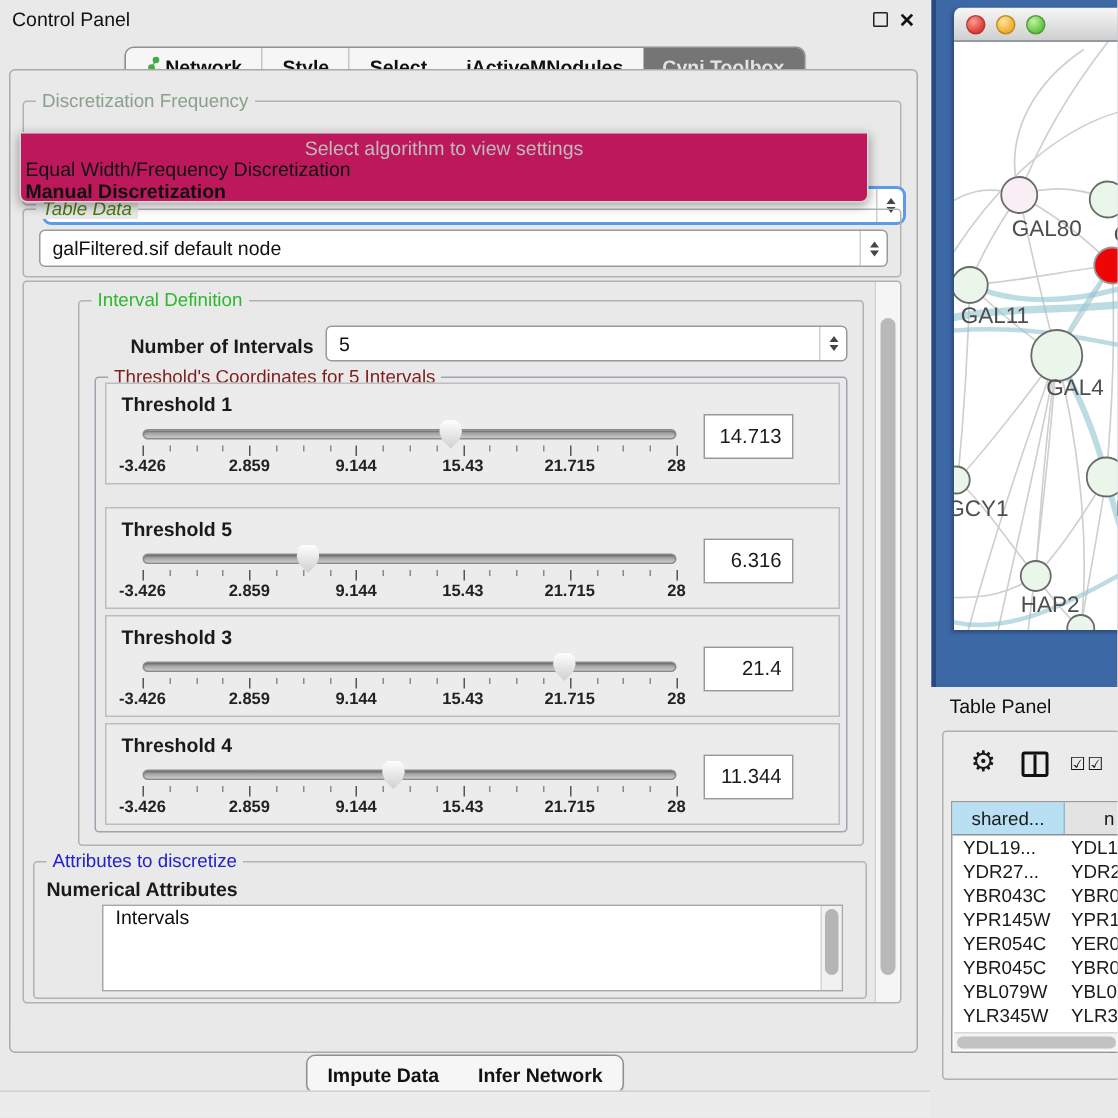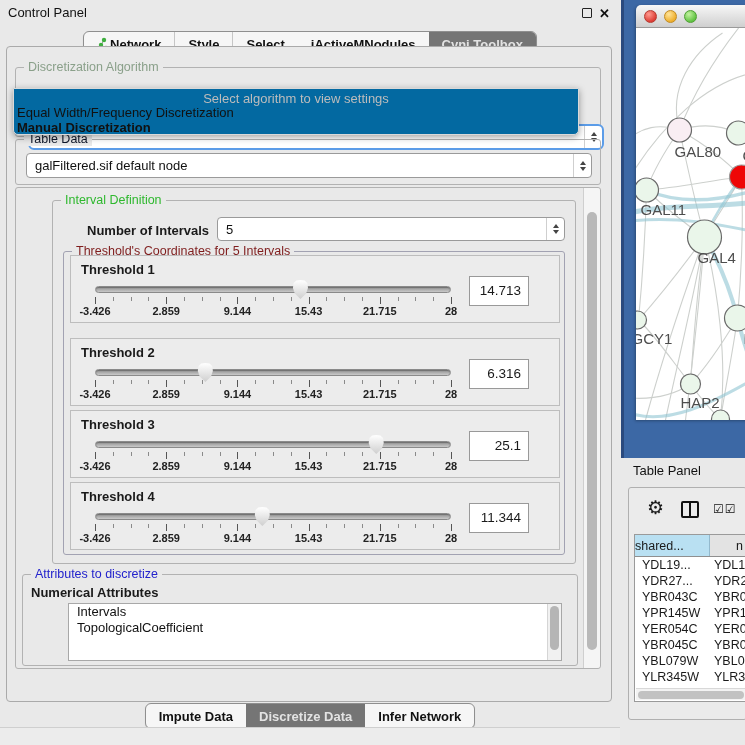--- a/index.html
+++ b/index.html
@@ -35,29 +35,29 @@
   .combo { background:#fff; border:1px solid #9a9a9a; border-radius:4px; position:absolute;
            display:flex; align-items:center; }
   .combo .combo-text { padding-left:8px; flex:1; font-size:13px; color:#111; }
   .stepper { width:18px; height:100%; display:flex; flex-direction:column; align-items:center;
              justify-content:center; gap:2px; border-left:1px solid #cfcfcf; }
   .arr-up { width:0; height:0; border-left:3.5px solid transparent; border-right:3.5px solid transparent; border-bottom:4px solid #444; }
   .arr-dn { width:0; height:0; border-left:3.5px solid transparent; border-right:3.5px solid transparent; border-top:4px solid #444; }
 
   .algo-combo { left:12px; top:56px; width:576px; height:26px; border:2px solid #5b9ce8; border-radius:6px; }
 
-  .algo-popup { position:absolute; left:6px; top:41px; width:566px; height:47px; background:#0369a1;
+  .algo-popup { position:absolute; left:6px; top:41px; width:566px; height:47px; background:#be185d;
                 z-index:20; border-radius:0 0 5px 5px; box-shadow:0 2px 7px rgba(0,0,0,.38);
                 border:1px solid #d9d9d9; }
   .popup-placeholder { text-align:center; color:#bcbcbc; font-size:13px; padding-top:2px; height:16px; }
   .popup-option { font-size:13px; padding-left:3px; height:15px; line-height:15px; color:#111; }
   .popup-option.bold { font-weight:bold; }
 
   .tabledata-group { left:8px; top:92px; width:586px; height:46px; }
-  .tabledata-group .group-title { color:#0f172a; }
+  .tabledata-group .group-title { color:#4d7c0f;font-style:italic; }
   .tabledata-combo { left:10px; top:13px; width:566px; height:25px; }
 
   .scroll-panel { left:8px; top:140px; width:586px; height:482px; background:#e9e9e9; }
   .vscroll { position:absolute; right:0; top:0; width:17px; height:100%; background:#f5f5f5;
              border-left:1px solid #cfcfcf; border-radius:0 3px 3px 0; }
   .vscroll .thumb-v { position:absolute; left:3px; width:10px; border-radius:5px; background:#b9b9b9; }
 
   .interval-group { left:36px; top:12px; width:524px; height:364px; }
   .interval-group .group-title { color:#2eb82e; }
   .intervals-label { position:absolute; left:34px; top:22px; font-weight:bold; font-size:13px; }
@@ -113,21 +113,21 @@
   .table-panel-title { position:absolute; left:633px; top:463px; font-size:13px; color:#111; }
   .table-panel { position:absolute; left:628px; top:487px; width:119px; height:233px; background:#ebebeb;
                  border:1px solid #b0b0b0; border-radius:3px; overflow:hidden; }
   .tp-toolbar { position:absolute; left:0; top:0; width:100%; height:44px; display:flex; align-items:center; }
   .gear-ico { position:absolute; left:18px; top:8px; font-size:19px; color:#1a1a1a; }
   .split-ico { position:absolute; left:52px; top:13px; width:18px; height:17px; border:2px solid #111; border-radius:2px; }
   .split-ico::after { content:""; position:absolute; left:6px; top:0; width:2px; height:13px; background:#111; }
   .check-icos { position:absolute; left:84px; top:14px; font-size:12px; letter-spacing:1px; color:#111; }
   .tp-table { position:absolute; left:5px; top:46px; width:120px; height:168px; background:#fff; border:1px solid #9a9a9a; }
   .tp-header { display:flex; height:22px; border-bottom:1px solid #8f8f8f; }
-  .tp-h1 { width:75px; background:#b9e0f2; border-right:1px solid #93b9cd; text-align:left; line-height:22px; font-size:12.5px; }
+  .tp-h1 { width:75px; background:#b9e0f2; border-right:1px solid #93b9cd; text-align:center; line-height:22px; font-size:12.5px; }
   .tp-h2 { flex:1; background:#e3e3e3; padding-left:26px; line-height:22px; font-size:12.5px; }
   .tp-rows { height:132px; overflow:hidden; }
   .tp-row { display:flex; height:16px; line-height:16px; font-size:12.5px; }
   .tp-c1 { width:75px; padding-left:7px; }
   .tp-c2 { flex:1; padding-left:4px; }
   .hscroll { position:absolute; left:1px; bottom:1px; width:116px; height:12px; background:#f3f3f3; border-top:1px solid #d8d8d8; }
   .hscroll .thumb-h { position:absolute; left:2px; top:2px; width:106px; height:8px; border-radius:4px; background:#c2c2c2; }
 
   svg text { font-family:"Liberation Sans", sans-serif; }
 </style>
@@ -165,21 +165,21 @@
         </div>
       <div class="tab active">
           <span>Cyni Toolbox</span>
         </div>
     </div>
   </div>
 
   <div class="outer-panel">
 
     <div class="groupbox disc-group">
-      <span class="group-title">Discretization Algorithm</span>
+      <span class="group-title">Discretization Frequency</span>
       <div class="combo algo-combo">
         <span class="combo-text"></span>
         <span class="stepper">
             <span class="arr-up"></span>
             <span class="arr-dn"></span>
           </span>
       </div>
     </div>
 
     <div class="algo-popup">
@@ -252,21 +252,21 @@
                   <span style="left: 40%;">9.144</span>
                   <span style="left: 60%;">15.43</span>
                   <span style="left: 80%;">21.715</span>
                   <span style="left: 100%;">28</span>
                 </div>
             </div>
             <div class="value-box">14.713</div>
           </div>
 
           <div class="threshold-panel" style="top:86px;">
-            <span class="threshold-label">Threshold 2</span>
+            <span class="threshold-label">Threshold 5</span>
             <div class="slider">
               <div class="track"></div>
               <div class="slider-thumb" style="left: calc(31% - 8px);"></div>
               <div class="tick-row">
                   <div class="tick major" style="left: 0%;"></div>
                   <div class="tick" style="left: 5%;"></div>
                   <div class="tick" style="left: 10%;"></div>
                   <div class="tick" style="left: 15%;"></div>
                   <div class="tick major" style="left: 20%;"></div>
                   <div class="tick" style="left: 25%;"></div>
@@ -328,21 +328,21 @@
                 </div>
               <div class="tick-labels">
                   <span style="left: 0%;">-3.426</span>
                   <span style="left: 20%;">2.859</span>
                   <span style="left: 40%;">9.144</span>
                   <span style="left: 60%;">15.43</span>
                   <span style="left: 80%;">21.715</span>
                   <span style="left: 100%;">28</span>
                 </div>
             </div>
-            <div class="value-box">25.1</div>
+            <div class="value-box">21.4</div>
           </div>
 
           <div class="threshold-panel" style="top:230px;">
             <span class="threshold-label">Threshold 4</span>
             <div class="slider">
               <div class="track"></div>
               <div class="slider-thumb" style="left: calc(47% - 8px);"></div>
               <div class="tick-row">
                   <div class="tick major" style="left: 0%;"></div>
                   <div class="tick" style="left: 5%;"></div>
@@ -378,37 +378,33 @@
             <div class="value-box">11.344</div>
           </div>
         </div>
       </div>
 
       <div class="groupbox attr-group">
         <span class="group-title">Attributes to discretize</span>
         <span class="attr-sublabel">Numerical Attributes</span>
         <div class="attr-list">
           <div class="attr-item">Intervals</div>
-          <div class="attr-item">TopologicalCoefficient</div>
           <div class="attr-scroll">
             <div class="thumb-v"></div>
           </div>
         </div>
       </div>
 
     </div>
   </div>
 
   <div class="bottom-tabbar">
     <div class="tabbar-inner">
       <div class="tab">
           <span>Impute Data</span>
-        </div>
-      <div class="tab active">
-          <span>Discretize Data</span>
         </div>
       <div class="tab">
           <span>Infer Network</span>
         </div>
     </div>
   </div>
   <div class="bottom-strip"></div>
 </div>
 
 <div class="desktop">

